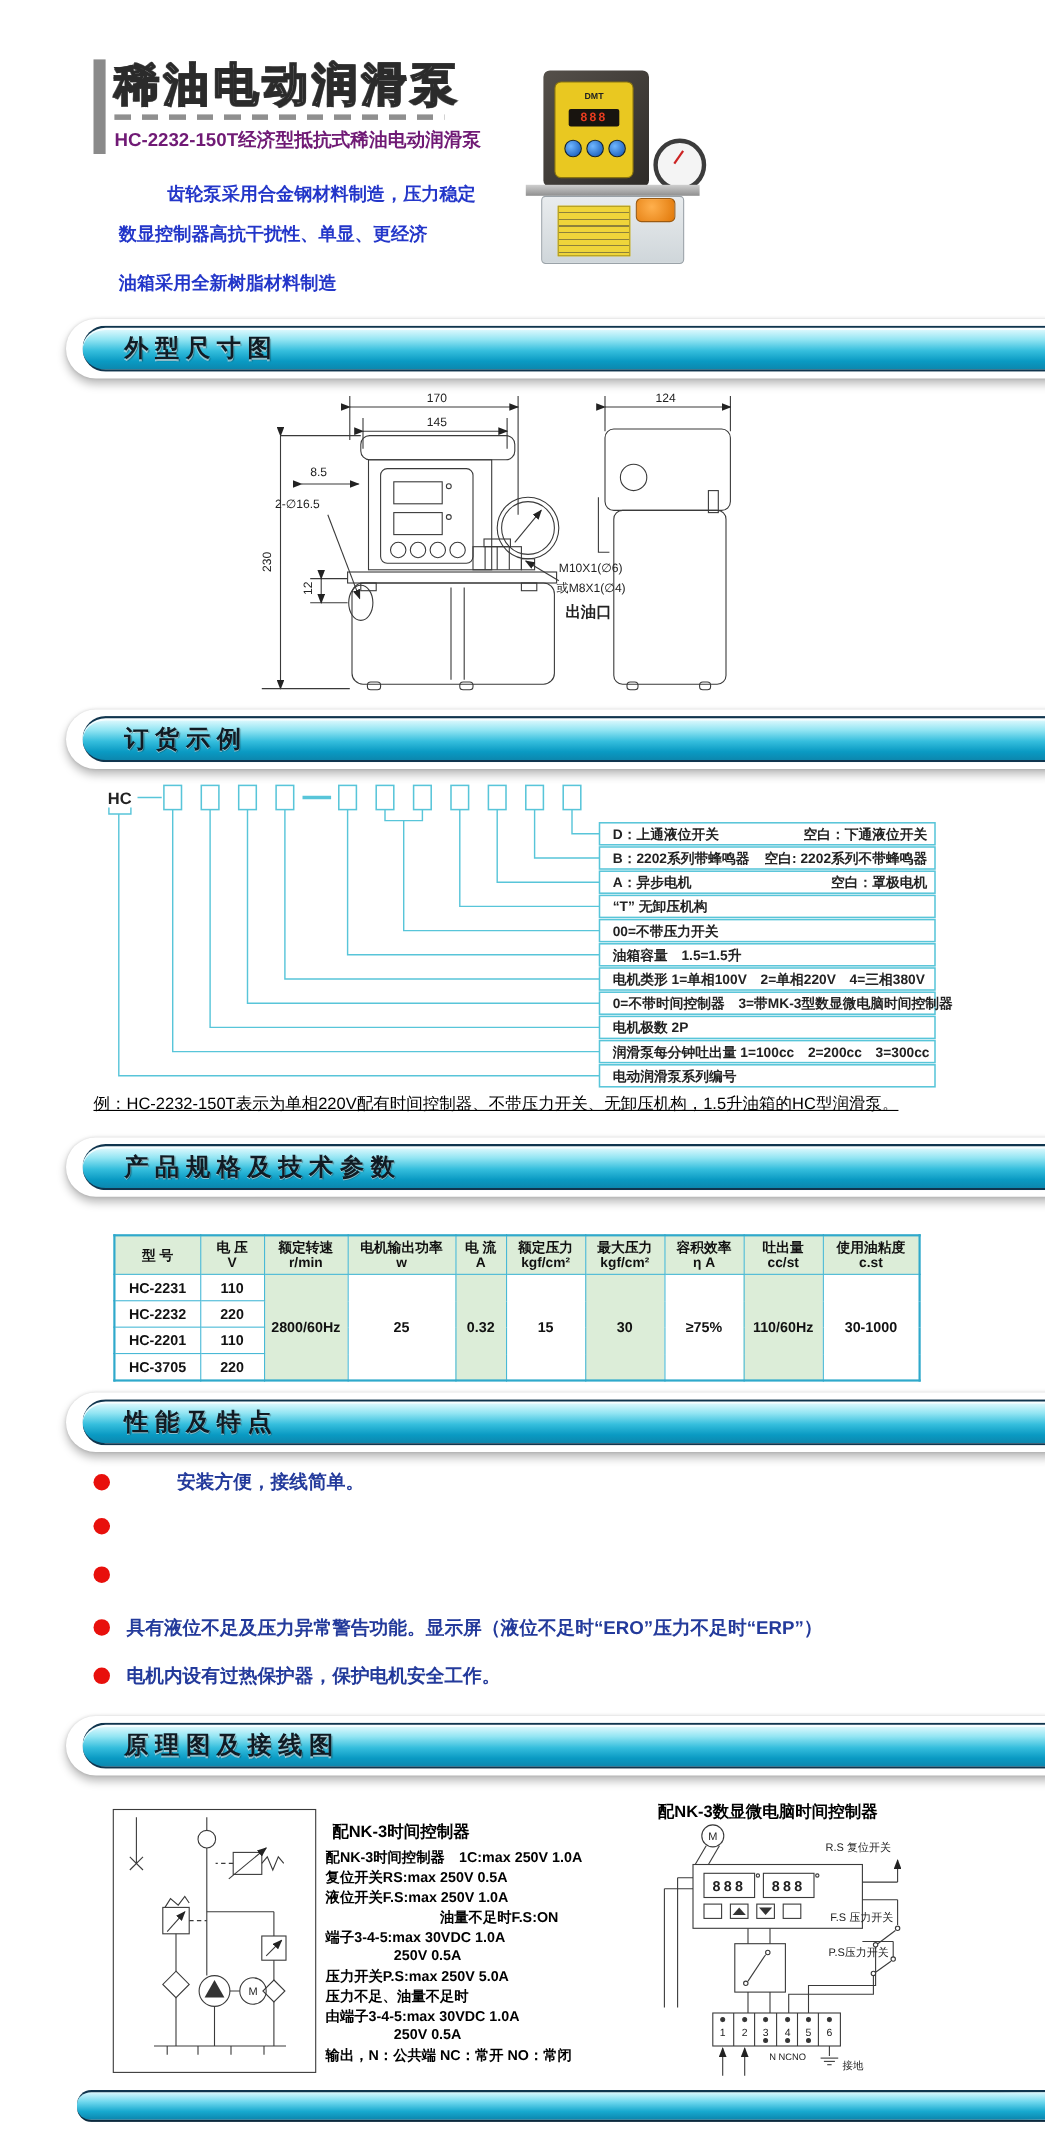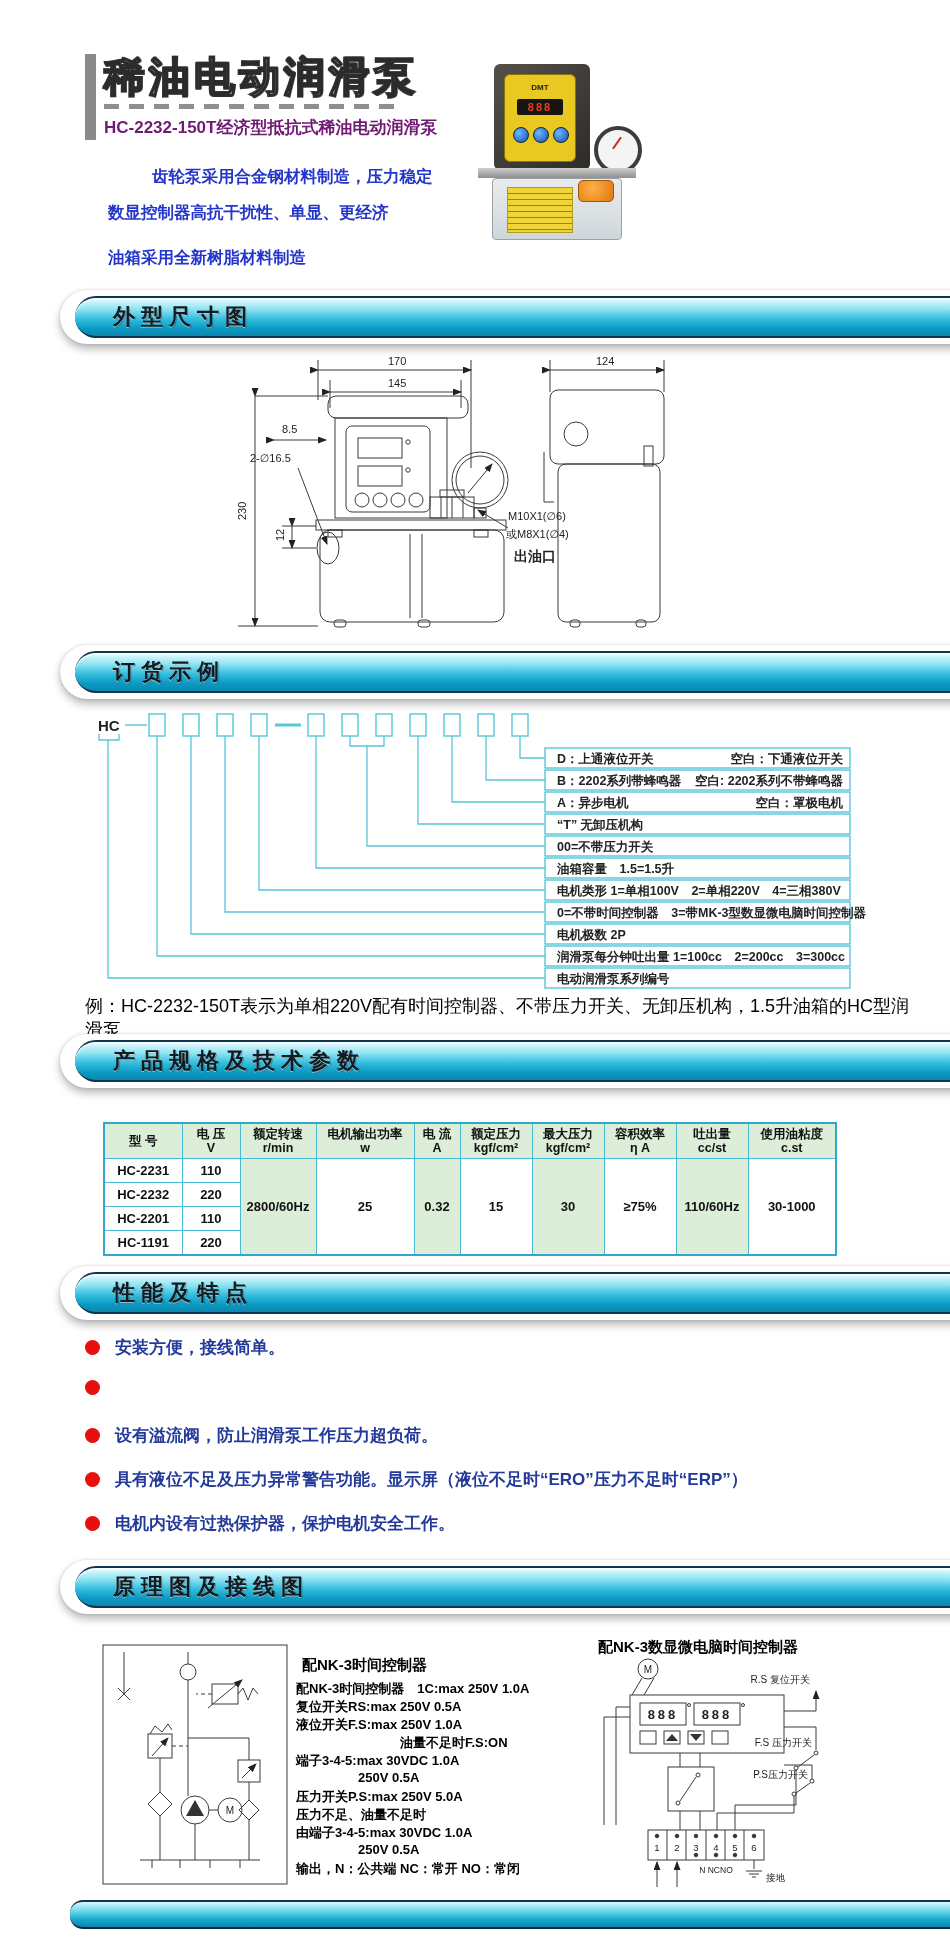--- a/index.html
+++ b/index.html
@@ -38,21 +38,21 @@
   .ph-gauge{position:absolute;left:116px;top:62px;width:40px;height:40px;border-radius:50%;background:#f4f4f4;border:4px solid #3c3c3c;}
   .ph-needle{position:absolute;left:18px;top:6px;width:2px;height:14px;background:#c22;transform:rotate(35deg);}
   .ph-cap{position:absolute;left:100px;top:116px;width:34px;height:20px;background:radial-gradient(circle at 40% 35%,#ffb04d,#e07708);border-radius:5px;border:1px solid #9c5a10;}
   .ph-tank{position:absolute;left:14px;top:114px;width:128px;height:60px;background:linear-gradient(180deg,#e9ecee,#cfd6da);border:1px solid #9aa2a8;border-radius:4px;}
   .ph-label{position:absolute;left:14px;top:8px;width:64px;height:44px;background:#efd53a;border:1px solid #b09a20;
       background-image:repeating-linear-gradient(180deg,transparent 0 5px,rgba(60,60,60,.55) 5px 6px);}
   
   svg text{font-family:"Liberation Sans",sans-serif;fill:#222;}
   .lineart{stroke:#3a3a3a;stroke-width:1;fill:none;}
   
-  .example{left:85px;top:994px;width:830px;font-size:18px;color:#000;}
+  .example{left:85px;top:994px;width:830px;font-size:15px;color:#000;text-decoration:underline;}
   
   table.spec{left:103px;top:1122px;border-collapse:collapse;table-layout:fixed;width:732px;
       border:2px solid #2fa9cb;font-size:13px;}
   table.spec th,table.spec td{border:1px solid #49b9d6;text-align:center;padding:1px 2px;}
   table.spec th{background:#dcedd8;font-weight:bold;height:32px;font-size:12.5px;line-height:1.15;}
   table.spec td{height:21px;font-size:13px;font-weight:600;}
   td.g{background:#dcedd8;}
   
   .feat{left:85px;width:830px;display:flex;align-items:center;}
   .feat .dot{width:15px;height:15px;border-radius:50%;background:#e8100c;margin-right:15px;flex:none;}
@@ -340,42 +340,41 @@
   </tr>
   <tr>
     <td>HC-2232</td>
     <td>220</td>
   </tr>
   <tr>
     <td>HC-2201</td>
     <td>110</td>
   </tr>
   <tr>
-    <td>HC-1191</td>
+    <td>HC-3705</td>
     <td>220</td>
   </tr>
 </tbody>
   </table>
 
 <div class="abs banner" style="top:1266px;">
   <div class="bar">
       <span>性能及特点</span>
     </div>
 </div>
 
-<div class="abs feat" style="top:1336px;">
+<div class="abs feat" style="top:1336px;gap:46px;">
   <div class="dot"></div>
     <div class="txt">安装方便，接线简单。</div>
   </div>
 <div class="abs feat" style="top:1380px;">
   <div class="dot"></div>
   </div>
 <div class="abs feat" style="top:1424px;">
   <div class="dot"></div>
-    <div class="txt">设有溢流阀，防止润滑泵工作压力超负荷。</div>
   </div>
 <div class="abs feat" style="top:1468px;">
   <div class="dot"></div>
     <div class="txt">具有液位不足及压力异常警告功能。显示屏（液位不足时“ERO”压力不足时“ERP”）</div>
   </div>
 <div class="abs feat" style="top:1512px;">
   <div class="dot"></div>
     <div class="txt">电机内设有过热保护器，保护电机安全工作。</div>
   </div>
 

